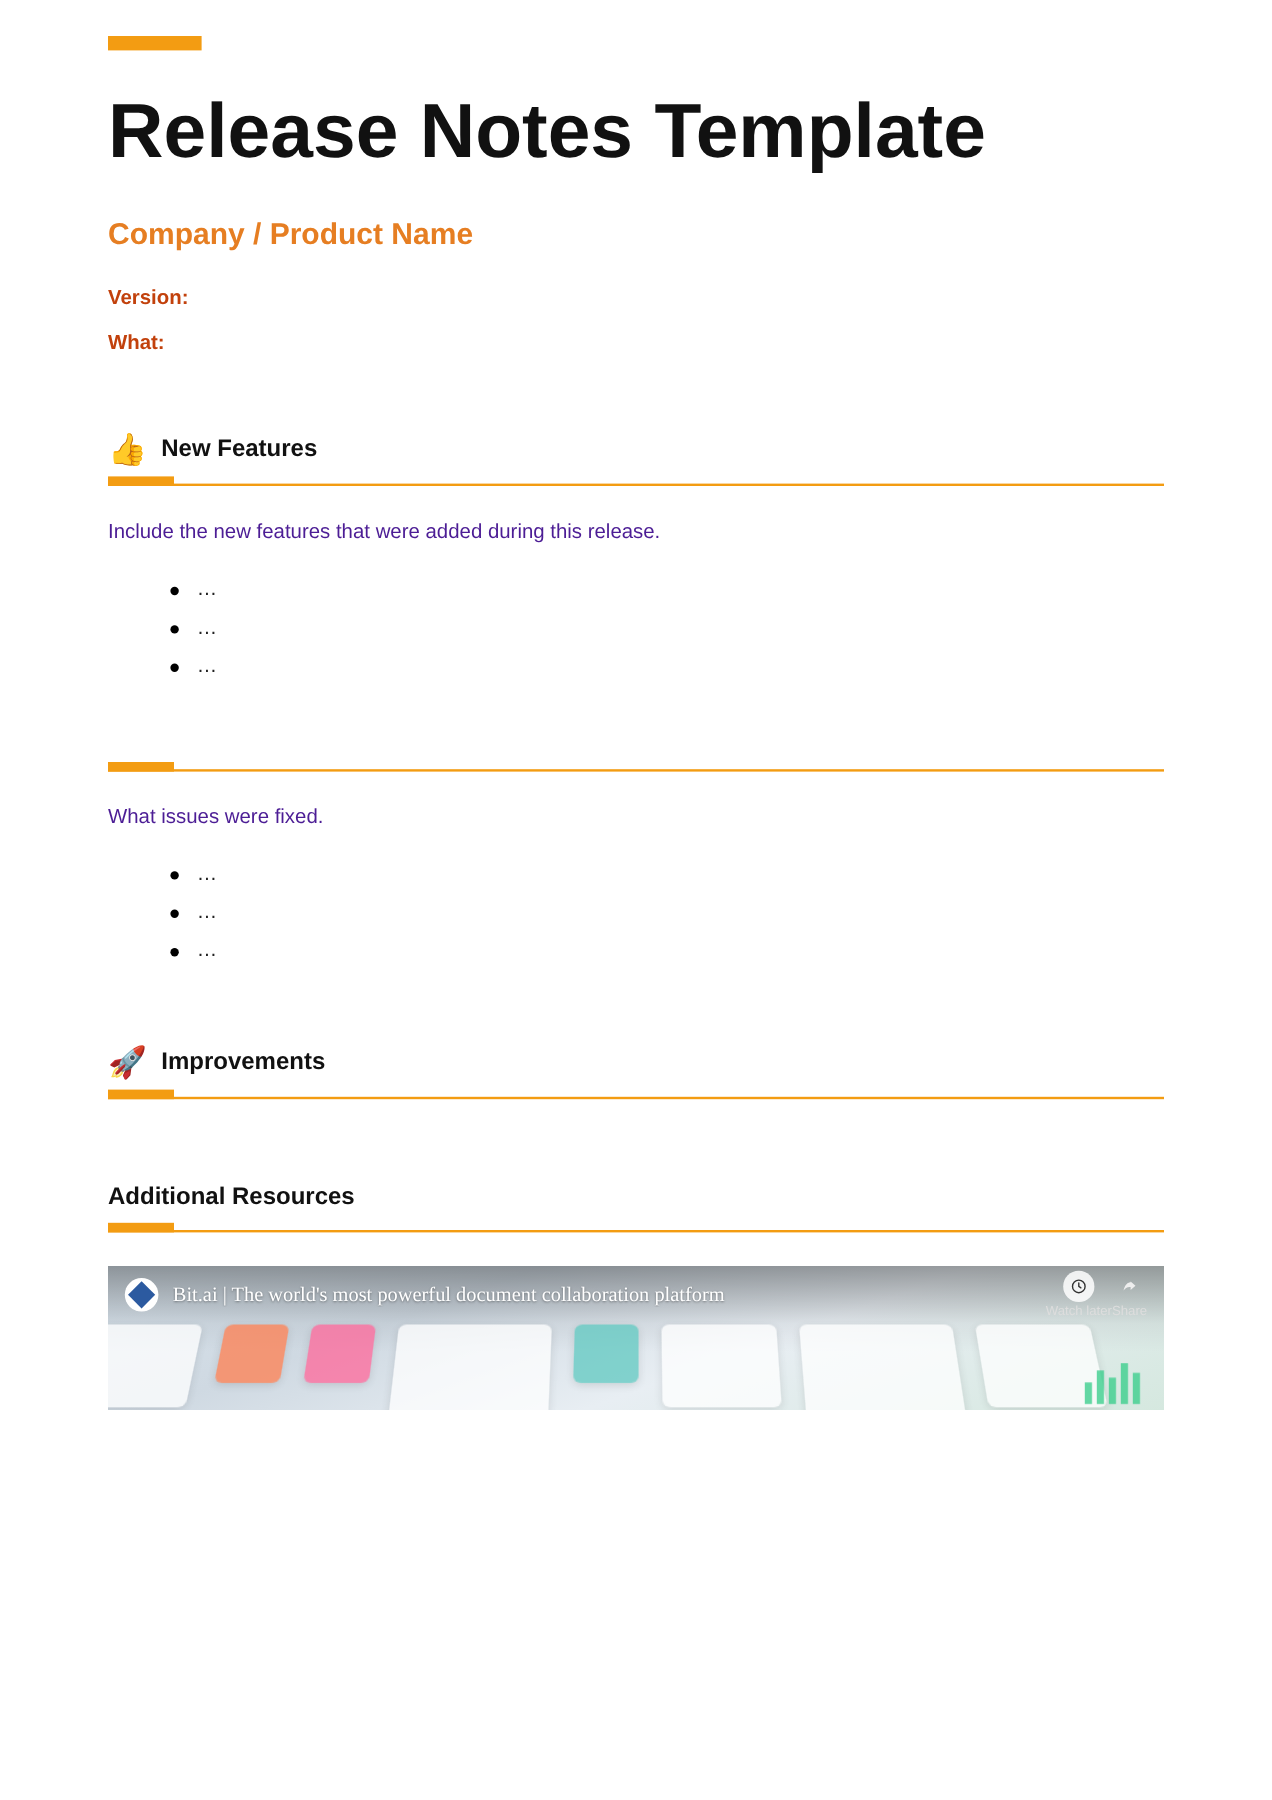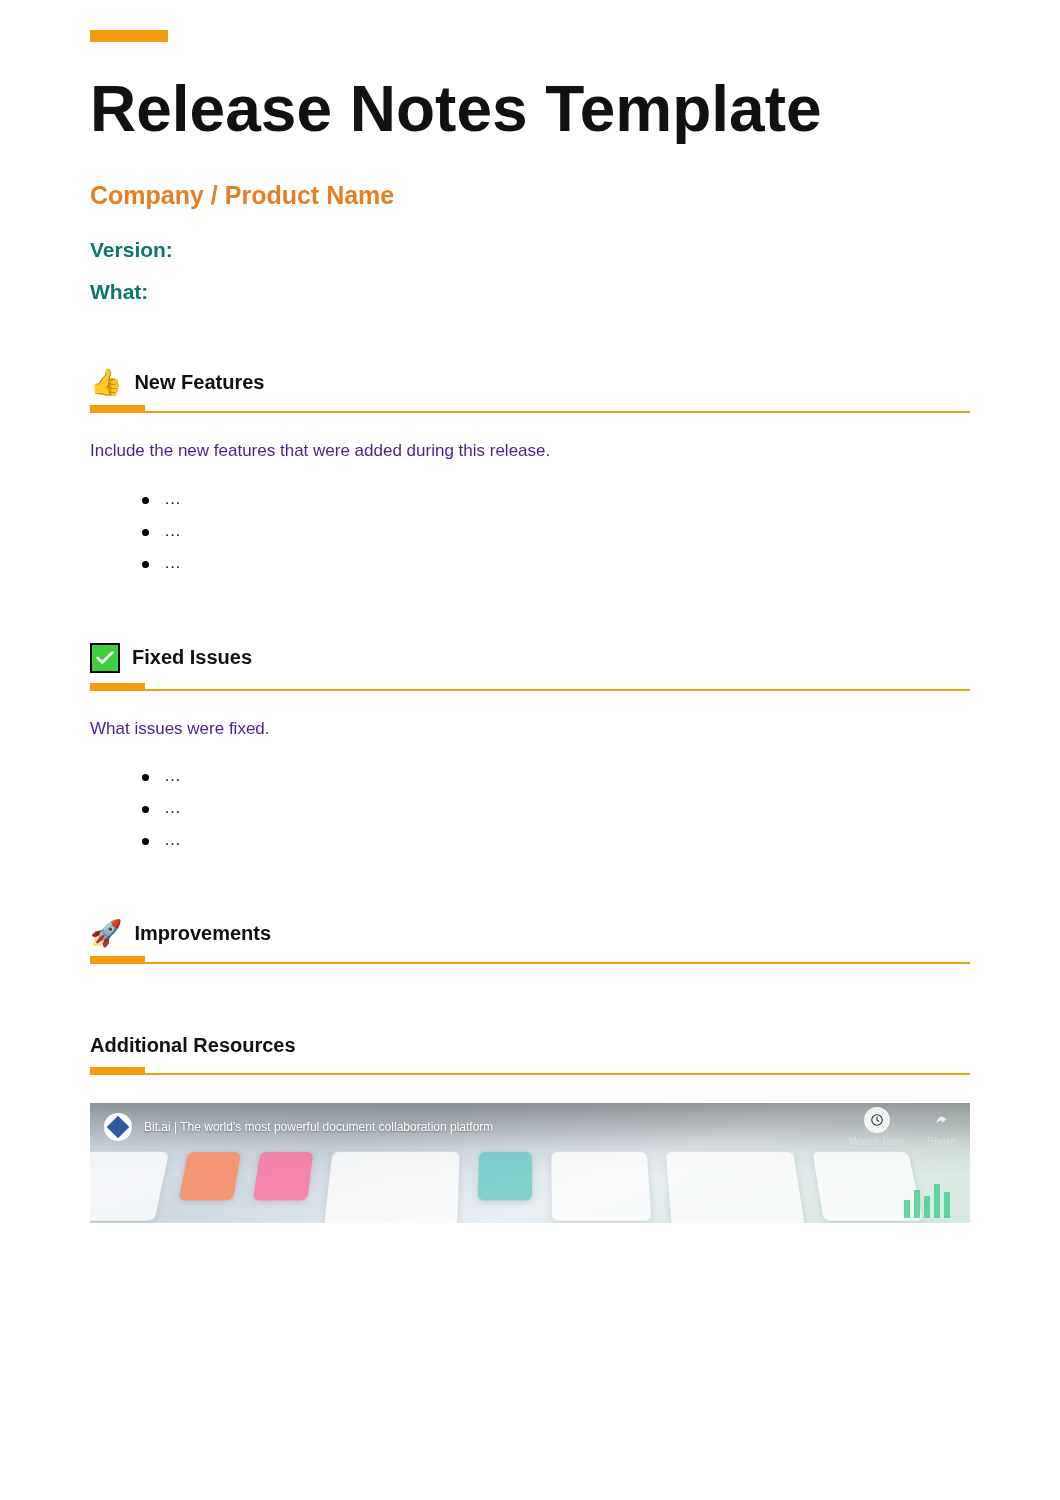--- a/index.html
+++ b/index.html
@@ -24,23 +24,23 @@
     margin-bottom: 35px;
     margin-top: 24px;
   }
   h2.subtitle {
     font-size: 25px;
     font-weight: 700;
     color: #e67e22;
     margin-bottom: 28px;
   }
   .meta {
-    font-size: 21px;
+    font-size: 17px;
     font-weight: 600;
-    color: #0f766e;
+    color: #c2410c;
     margin-bottom: 18px;
   }
   .section { margin-top: 70px; }
   .section-first { margin-top: 65px; }
   .section-header {
     display: flex;
     align-items: center;
     gap: 12px;
     margin-bottom: 0;
   }
@@ -141,31 +141,31 @@
     border-radius: 50%;
     display:flex;align-items:center;justify-content:center;
     margin-right: 12px;
     flex-shrink:0;
   }
   .video-logo-inner{
     width:16px;height:16px;background:#2c5aa0;transform:rotate(45deg);
   }
   .video-title-text {
     color: #fff;
-    font-size: 12px;
+    font-size: 17px;
     font-weight: 400;
     flex: 1;
     white-space: nowrap;
     overflow: hidden;
     text-overflow: ellipsis;
     text-shadow:0 1px 2px rgba(0,0,0,0.4);
+    font-family:Liberation Serif, serif;
   }
   .video-actions {
     display: flex;
-    gap: 22px;
     align-items: center;
   }
   .video-action {
     display: flex;
     flex-direction: column;
     align-items: center;
     color: #ddd;
     font-size: 11px;
     gap:2px;
   }
@@ -217,28 +217,20 @@
   <div class="section-underline"></div>
   <div class="section-body">Include the new features that were added during this release.</div>
   <ul class="bullets">
     <li>…</li>
     <li>…</li>
     <li>…</li>
   </ul>
 </div>
 
 <div class="section">
-  <div class="section-header">
-    <span class="check-box">
-      <svg viewBox="0 0 24 24">
-          <path d="M4 12l5 5L20 6" stroke="#fff" stroke-width="3" fill="none" stroke-linecap="round" stroke-linejoin="round"></path>
-        </svg>
-    </span>
-    <span class="section-heading">Fixed Issues</span>
-  </div>
   <div class="section-underline"></div>
   <div class="section-body">What issues were fixed.</div>
   <ul class="bullets">
     <li>…</li>
     <li>…</li>
     <li>…</li>
   </ul>
 </div>
 
 <div class="section">

